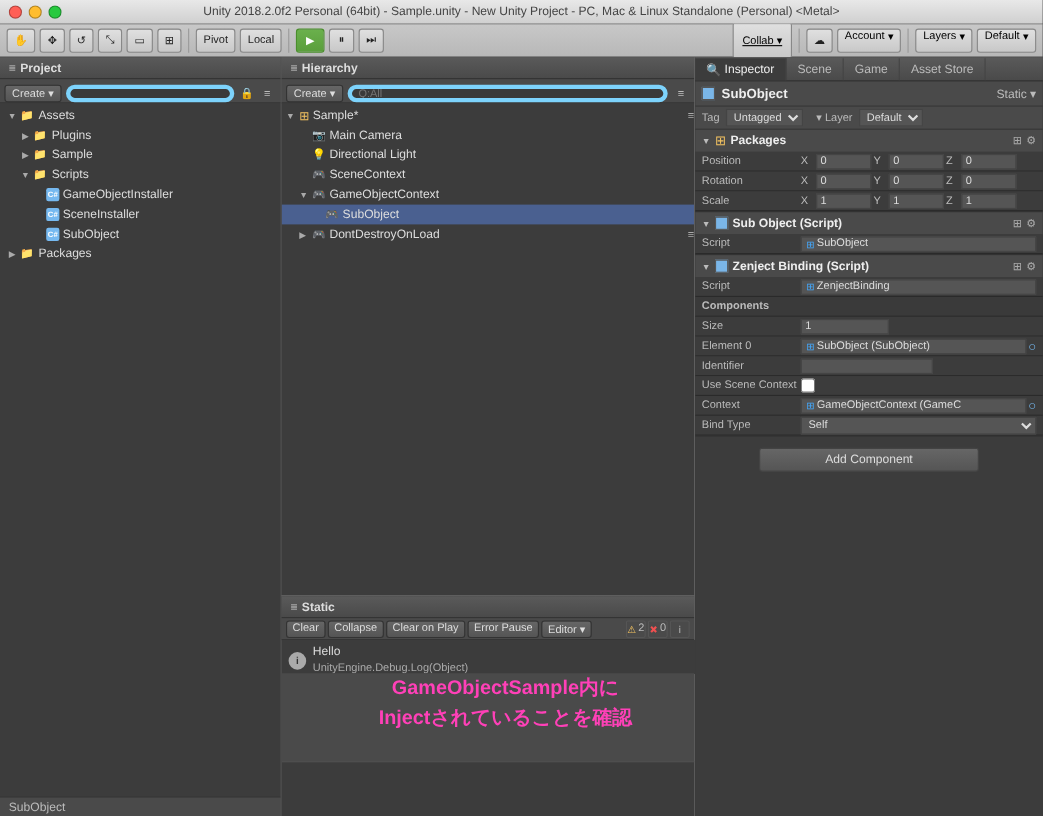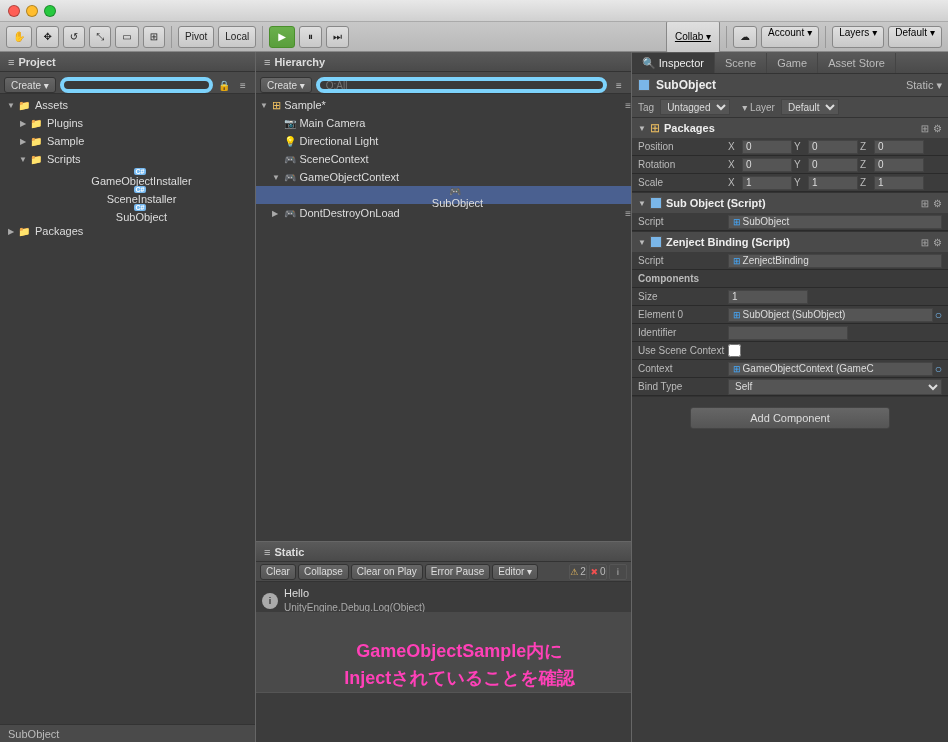--- a/index.html
+++ b/index.html
@@ -316,21 +316,21 @@
     .console-text { font-size: 11px; line-height: 1.4; }
     .console-text .line1 { color: #ddd; }
     .console-text .line2 { color: #aaa; font-size: 10px; }
 
     
     .annotation-overlay {
       position: relative;
       background: #4a4a4a;
       height: 80px;
       display: flex;
-      align-items: flex-end;
+      align-items: flex-start;
       justify-content: center;
       padding-left: 32px;
     }
     .annotation-text {
       font-family: 'Hiragino Kaku Gothic Pro', 'Yu Gothic', sans-serif;
       font-size: 18px;
       font-weight: bold;
       color: #ff40b8;
       text-align: center;
       line-height: 1.5;
@@ -544,21 +544,21 @@
       display: flex;
       align-items: center;
       padding-left: 4px;
       cursor: pointer;
       color: #ddd;
       font-size: 11px;
     }
     .hier-item.selected { background: #3d5a8a; }
 
     .indent1 { padding-left: 16px; }
-    .indent2 { padding-left: 28px; flex-direction: column; }
+    .indent2 { padding-left: 28px; }
 
     .hier-arrow { width: 12px; display: inline-flex; font-size: 8px; color: #aaa; }
     .hier-icon { margin-right: 3px; font-size: 10px; }
 
     .count-badge {
       background: none;
       color: #bbb;
       font-size: 10px;
       margin-left: 2px;
     }
@@ -579,20 +579,21 @@
   </style>
 </head>
 <body>
 
 <div class="title-bar">
   <div class="title-bar-buttons">
     <div class="tb-btn tb-close"></div>
     <div class="tb-btn tb-min"></div>
     <div class="tb-btn tb-max"></div>
   </div>
+  <span class="title-bar-text">Unity 2018.2.0f2 Personal (64bit) - Sample.unity - New Unity Project - PC, Mac &amp; Linux Standalone (Personal) &lt;Metal&gt;</span>
 </div>
 
 <div class="toolbar">
 
   <button class="toolbar-btn">✋</button>
   <button class="toolbar-btn">✥</button>
   <button class="toolbar-btn">↺</button>
   <button class="toolbar-btn">⤡</button>
   <button class="toolbar-btn">▭</button>
   <button class="toolbar-btn">⊞</button>

